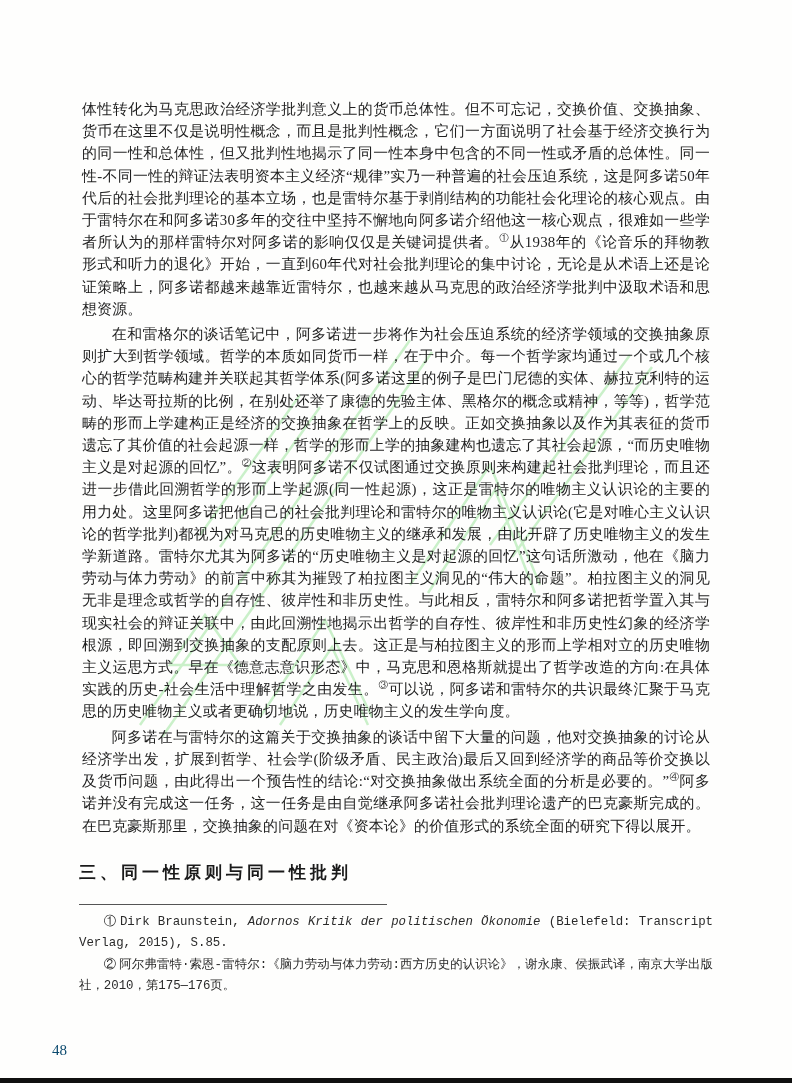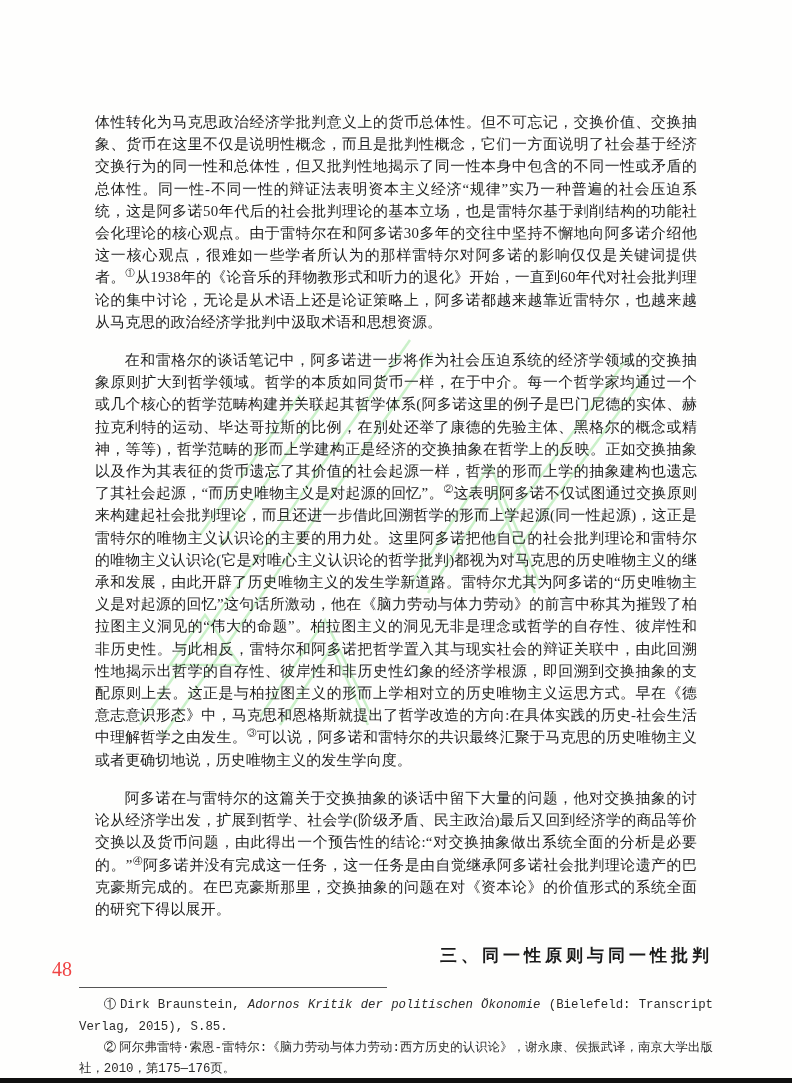--- a/index.html
+++ b/index.html
@@ -23,36 +23,36 @@
     pointer-events:none;
   }
   .text-block{
     position:absolute;
     left:79px;top:95px;
     width:634px;
     z-index:1;
     color:#1e1e1e;
   }
   p.body-para{
-    margin:16px;
+    margin:3px;
     font-size:14.9px;
     line-height:22.2px;
     text-align:justify;
     text-justify:inter-ideograph;
     letter-spacing:.2px;
   }
   p.body-para.indent{text-indent:2em;}
   p.body-para sup{
     font-size:9.5px;
     line-height:0;
     vertical-align:super;
   }
   h2.section-heading{
     margin:24px 0 20px 0;
-    text-align:right;
+    text-align:left;
     font-size:17px;
     font-weight:bold;
     letter-spacing:4px;
     color:#1a1a1a;
   }
   .footnote-rule{
     margin:16px 0 7px 0;
     border:none;
     border-top:1px solid #555;
     width:308px;
@@ -66,23 +66,23 @@
   .footnotes p{
     margin:0;
     text-indent:2em;
     text-align:justify;
     font-family:Liberation Mono, monospace;
   }
   .footnotes .fn-marker{margin-right:3px;}
   .footnotes .fn-italic{font-style:italic;}
   .page-number{
     position:absolute;
-    left:52px;top:958px;
-    font-size:20px;
-    color:#ef4444;
+    left:52px;top:1042px;
+    font-size:15px;
+    color:#0c4a6e;
     z-index:1;
   }
   .bottom-edge{
     position:absolute;
     left:0;bottom:0;
     width:100%;height:5px;
     background:#101010;
     z-index:2;
   }
 </style>

